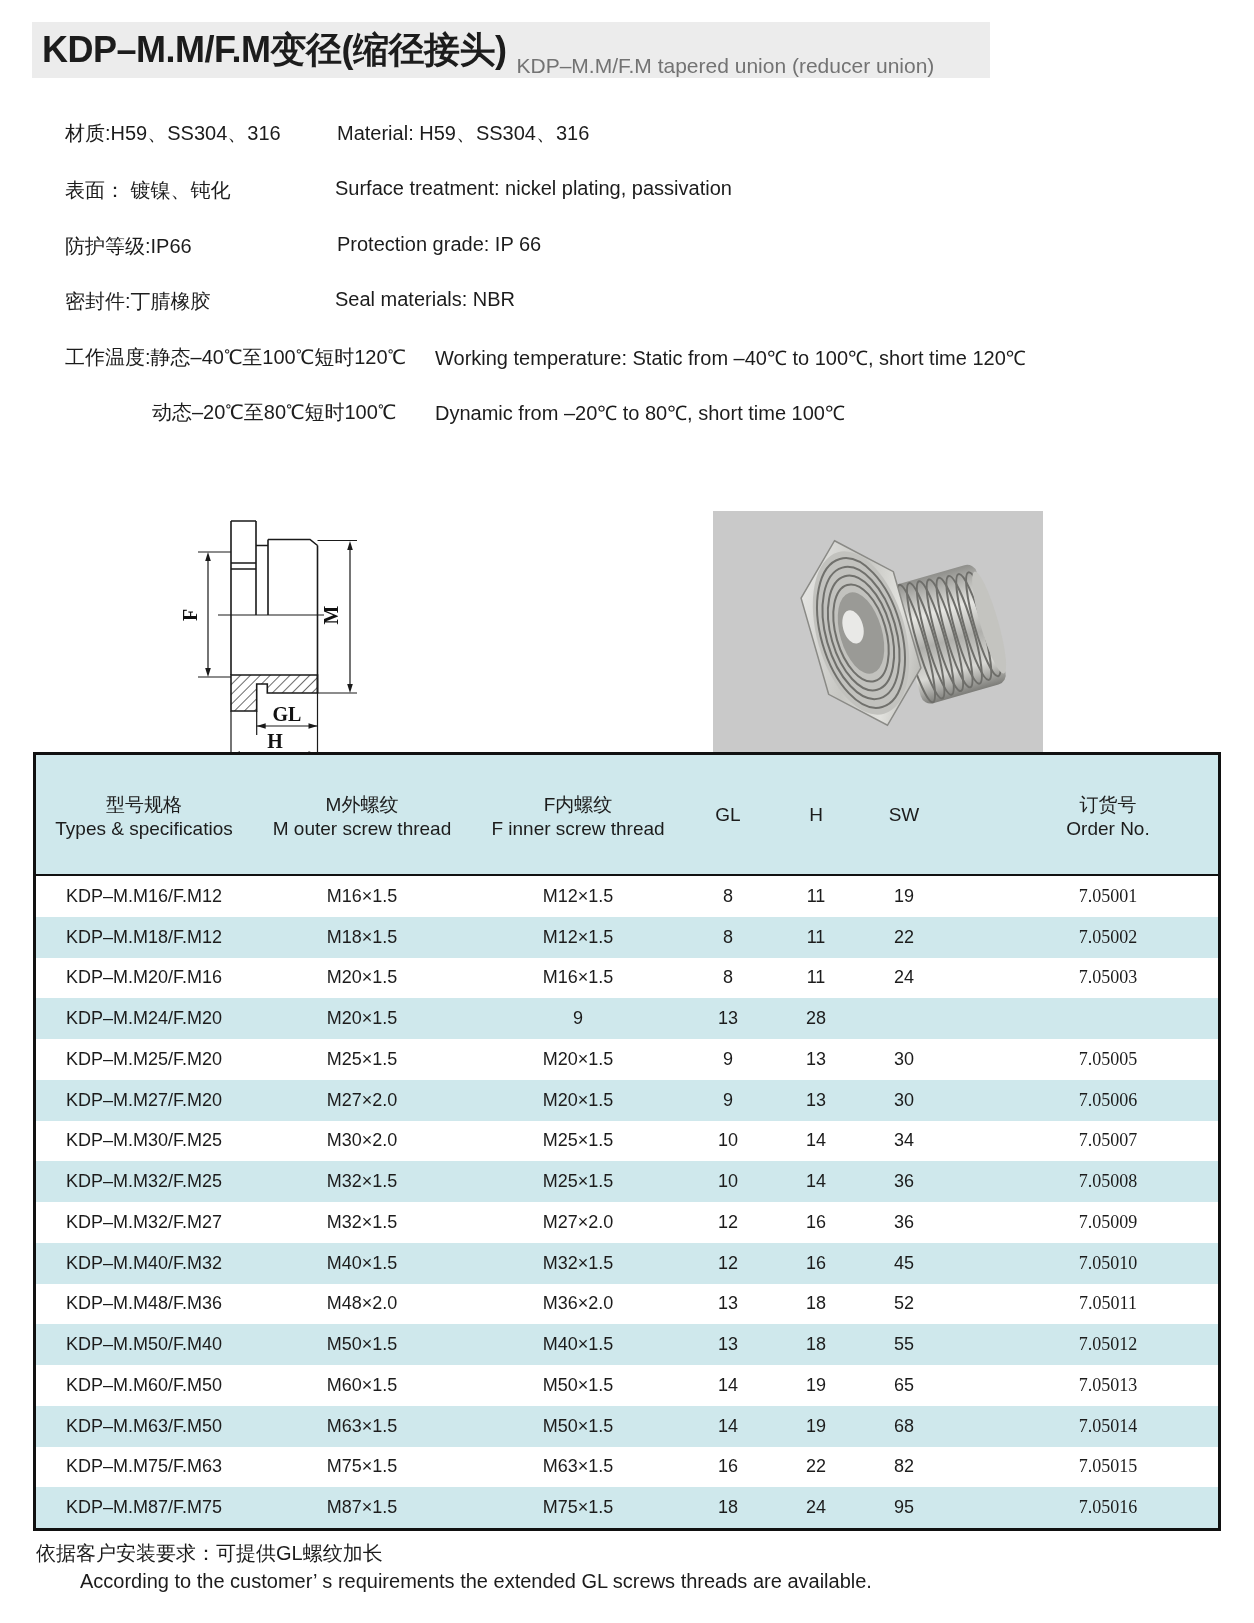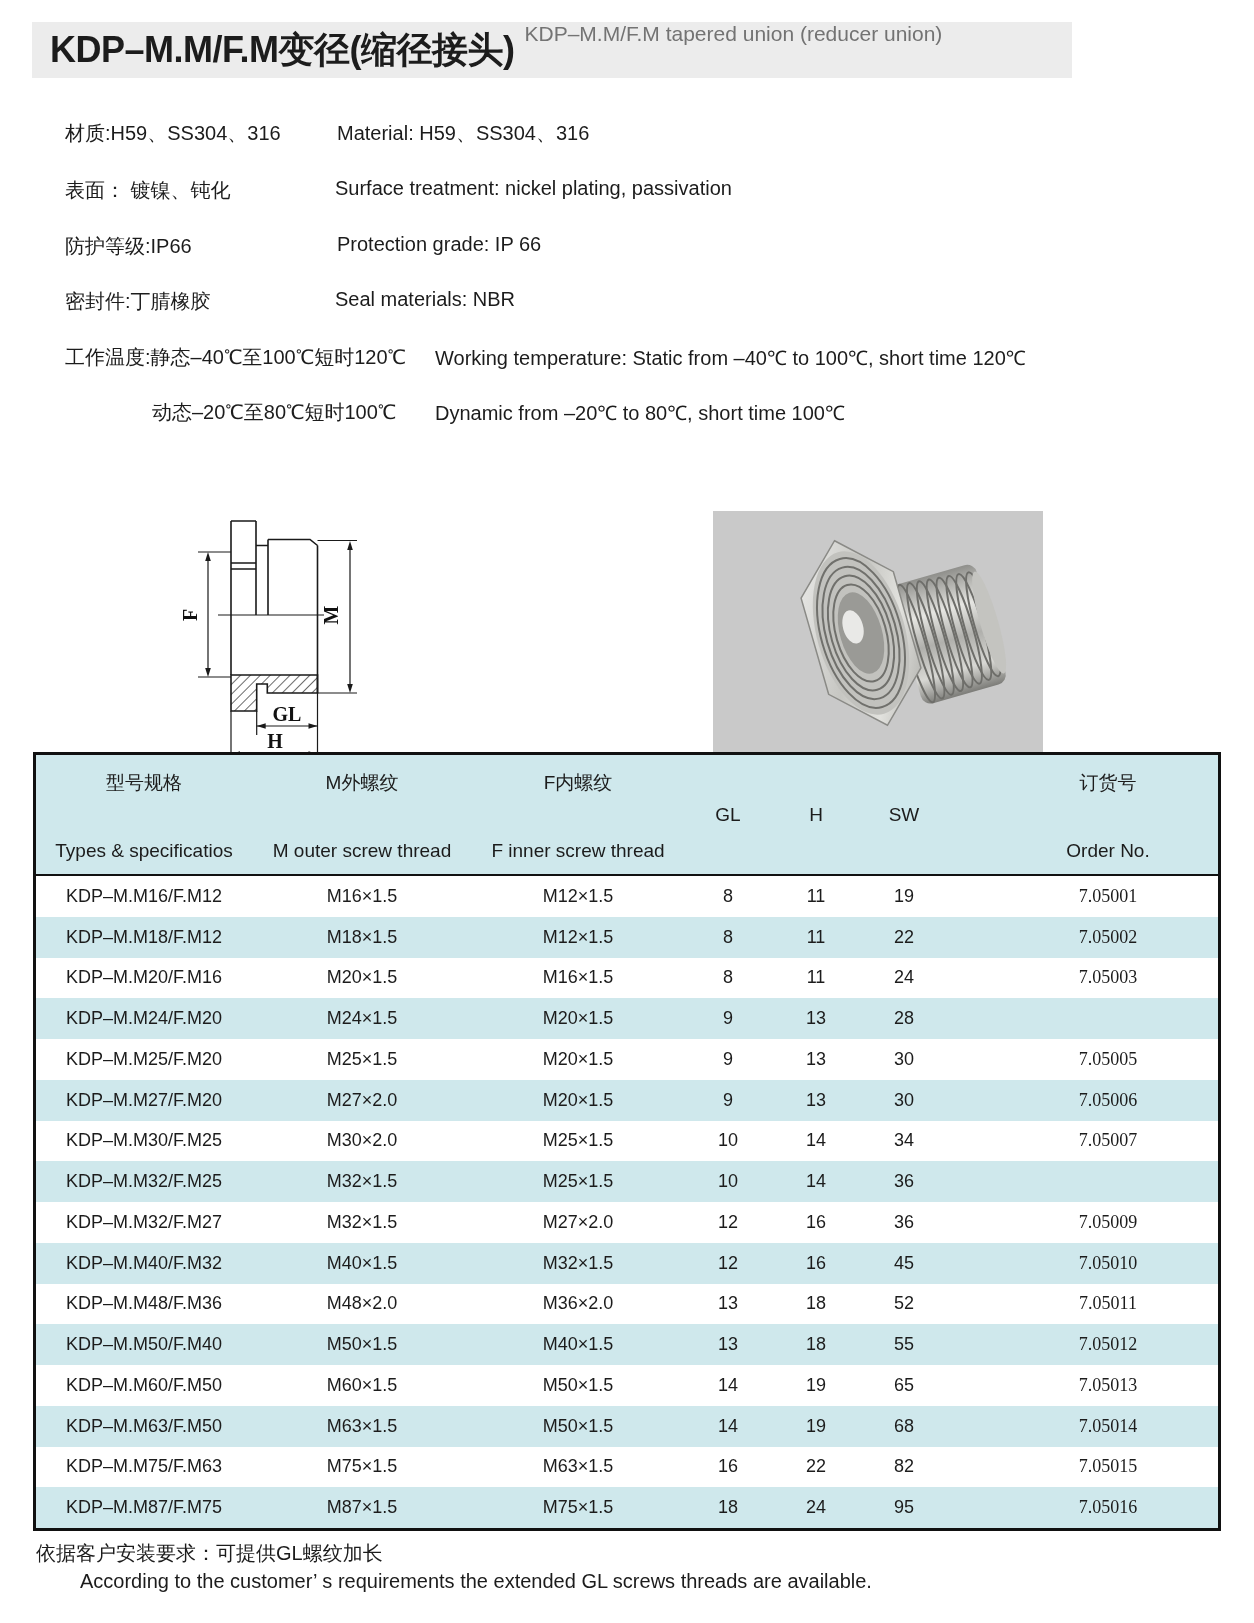--- a/index.html
+++ b/index.html
@@ -7,22 +7,22 @@
     --header-bar:#ececec;
     --photo-bg:#c9c9c9;
     --ink:#1c1c1c;
   }
   *{margin:0;padding:0;box-sizing:border-box;}
   html,body{background:#fff;}
   body{font-family:"Liberation Sans",sans-serif;color:var(--ink);}
   .page{position:relative;width:1254px;height:1623px;background:#fff;overflow:hidden;}
 
   
-  .title-bar{position:absolute;left:32px;top:22px;width:1040px;height:56px;
-    background:var(--header-bar);display:flex;align-items:flex-start;padding-left:18px;}
+  .title-bar{position:absolute;left:32px;top:22px;width:958px;height:56px;
+    background:var(--header-bar);display:flex;align-items:flex-end;padding-left:10px;}
   .title-zh{font-size:36px;font-weight:bold;letter-spacing:-0.5px;line-height:56px;}
   .title-en{font-size:21px;margin-left:10px;color:#737373;}
 
   
   .spec-line{position:absolute;height:26px;font-size:20px;white-space:nowrap;}
   .spec-line .zh{position:absolute;left:0;top:0;}
   .spec-line .en{position:absolute;top:0;}
 
   
   .tech-drawing{position:absolute;left:150px;top:478px;width:250px;height:292px;}
@@ -30,21 +30,21 @@
   .dim-label{font-family:"Liberation Serif",serif;font-weight:bold;font-size:20px;fill:#111;}
 
   
   .product-photo{position:absolute;left:713px;top:511px;width:330px;height:245px;background:var(--photo-bg);}
   .product-photo svg{display:block;width:100%;height:100%;}
 
   
   .spec-table{position:absolute;left:33px;top:752px;width:1188px;border:3px solid #111;background:#fff;}
   .t-header{display:grid;grid-template-columns:216px 220px 212px 88px 88px 88px 1fr;
     height:121px;background:var(--accent-row);border-bottom:2px solid #111;}
-  .h-main{display:flex;flex-direction:column;justify-content:space-between;align-items:center;
+  .h-main{display:flex;flex-direction:column;justify-content:center;align-items:center;
     padding:15px 0 12px 0;font-size:19px;}
   .h-mid{display:flex;align-items:center;justify-content:center;font-size:19px;}
   .h-order{padding-left:50px;}
   .t-body .row{display:grid;grid-template-columns:216px 220px 212px 88px 88px 88px 1fr;height:40.75px;}
   .t-body .row:nth-child(even){background:var(--accent-row);}
   .cell{display:flex;align-items:center;justify-content:center;font-size:18px;}
   .cell.order{padding-left:50px;font-family:Liberation Serif, serif;}
 
   
   .footnote-zh{position:absolute;left:36px;top:1540px;font-size:20px;}
@@ -221,21 +221,20 @@
       <div class="cell">KDP–M.M20/F.M16</div>
       <div class="cell">M20×1.5</div>
       <div class="cell">M16×1.5</div>
       <div class="cell">8</div>
       <div class="cell">11</div>
       <div class="cell">24</div>
       <div class="cell order">7.05003</div>
     </div>
         <div class="row">
       <div class="cell">KDP–M.M24/F.M20</div>
-      <div class="cell">M24×1.5</div>
       <div class="cell">M20×1.5</div>
       <div class="cell">9</div>
       <div class="cell">13</div>
       <div class="cell">28</div>
     </div>
         <div class="row">
       <div class="cell">KDP–M.M25/F.M20</div>
       <div class="cell">M25×1.5</div>
       <div class="cell">M20×1.5</div>
       <div class="cell">9</div>
@@ -261,20 +260,21 @@
       <div class="cell">34</div>
       <div class="cell order">7.05007</div>
     </div>
         <div class="row">
       <div class="cell">KDP–M.M32/F.M25</div>
       <div class="cell">M32×1.5</div>
       <div class="cell">M25×1.5</div>
       <div class="cell">10</div>
       <div class="cell">14</div>
       <div class="cell">36</div>
+      <div class="cell order">7.05008</div>
     </div>
         <div class="row">
       <div class="cell">KDP–M.M32/F.M27</div>
       <div class="cell">M32×1.5</div>
       <div class="cell">M27×2.0</div>
       <div class="cell">12</div>
       <div class="cell">16</div>
       <div class="cell">36</div>
       <div class="cell order">7.05009</div>
     </div>

